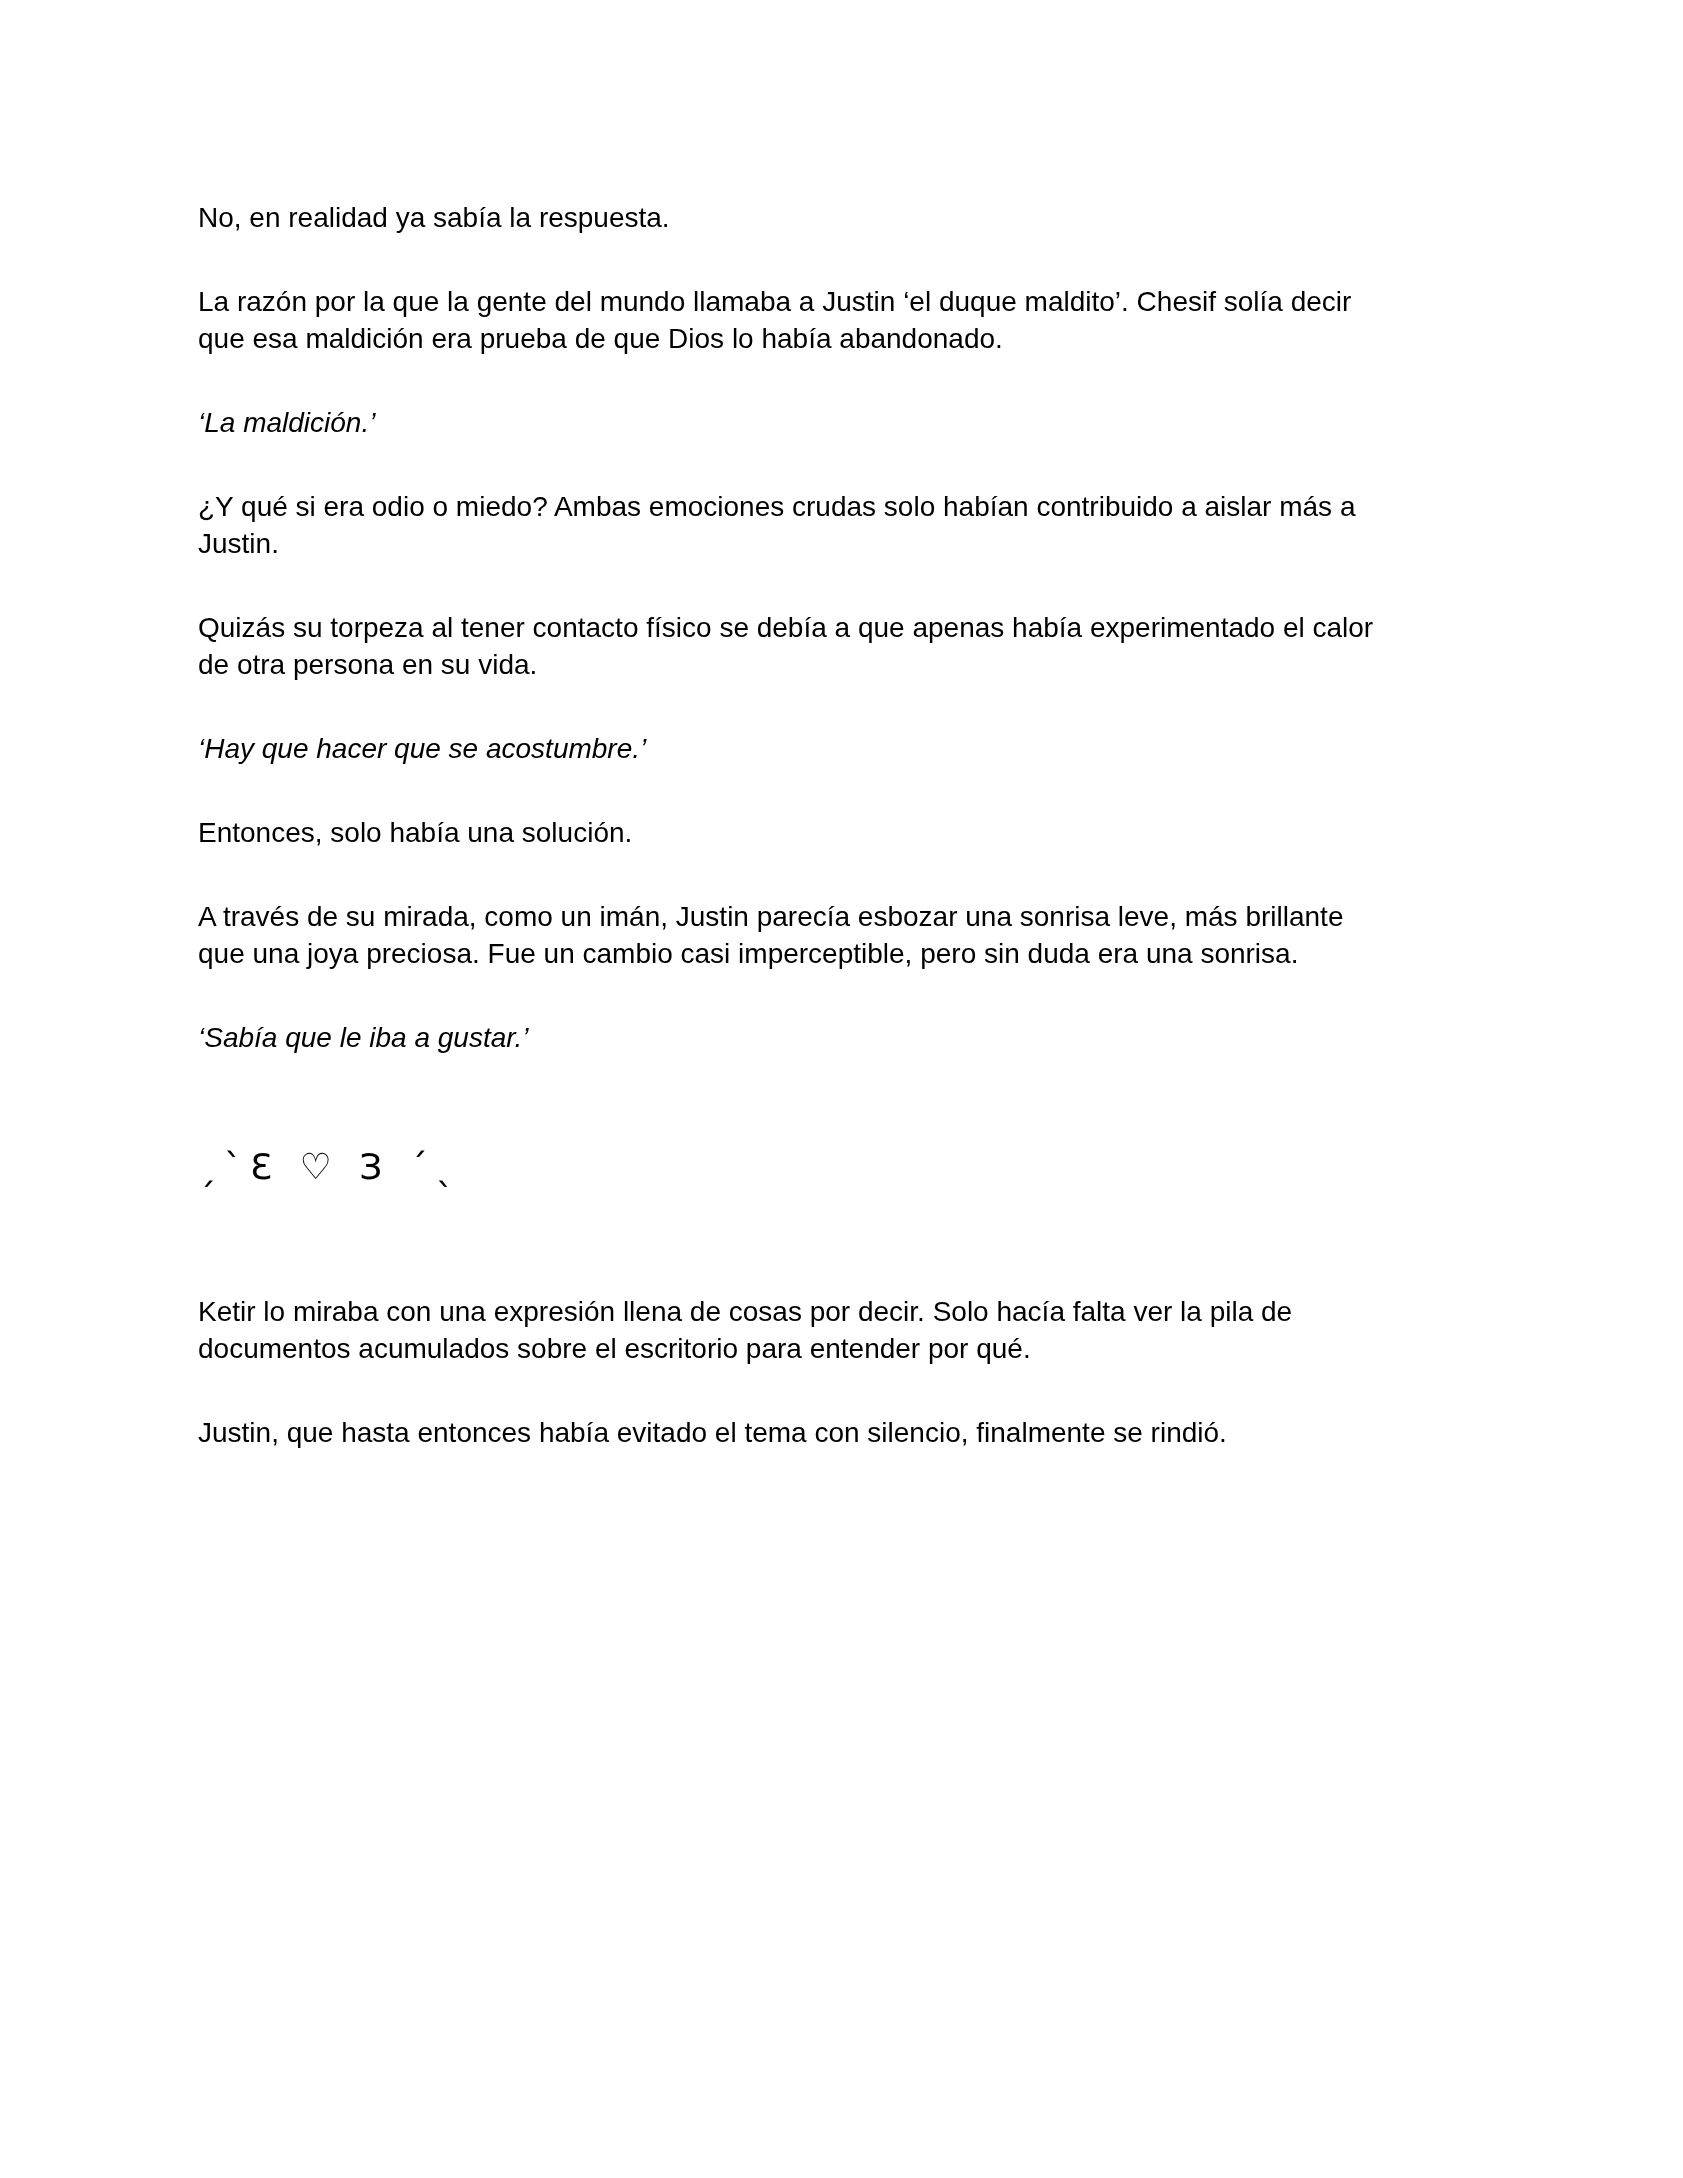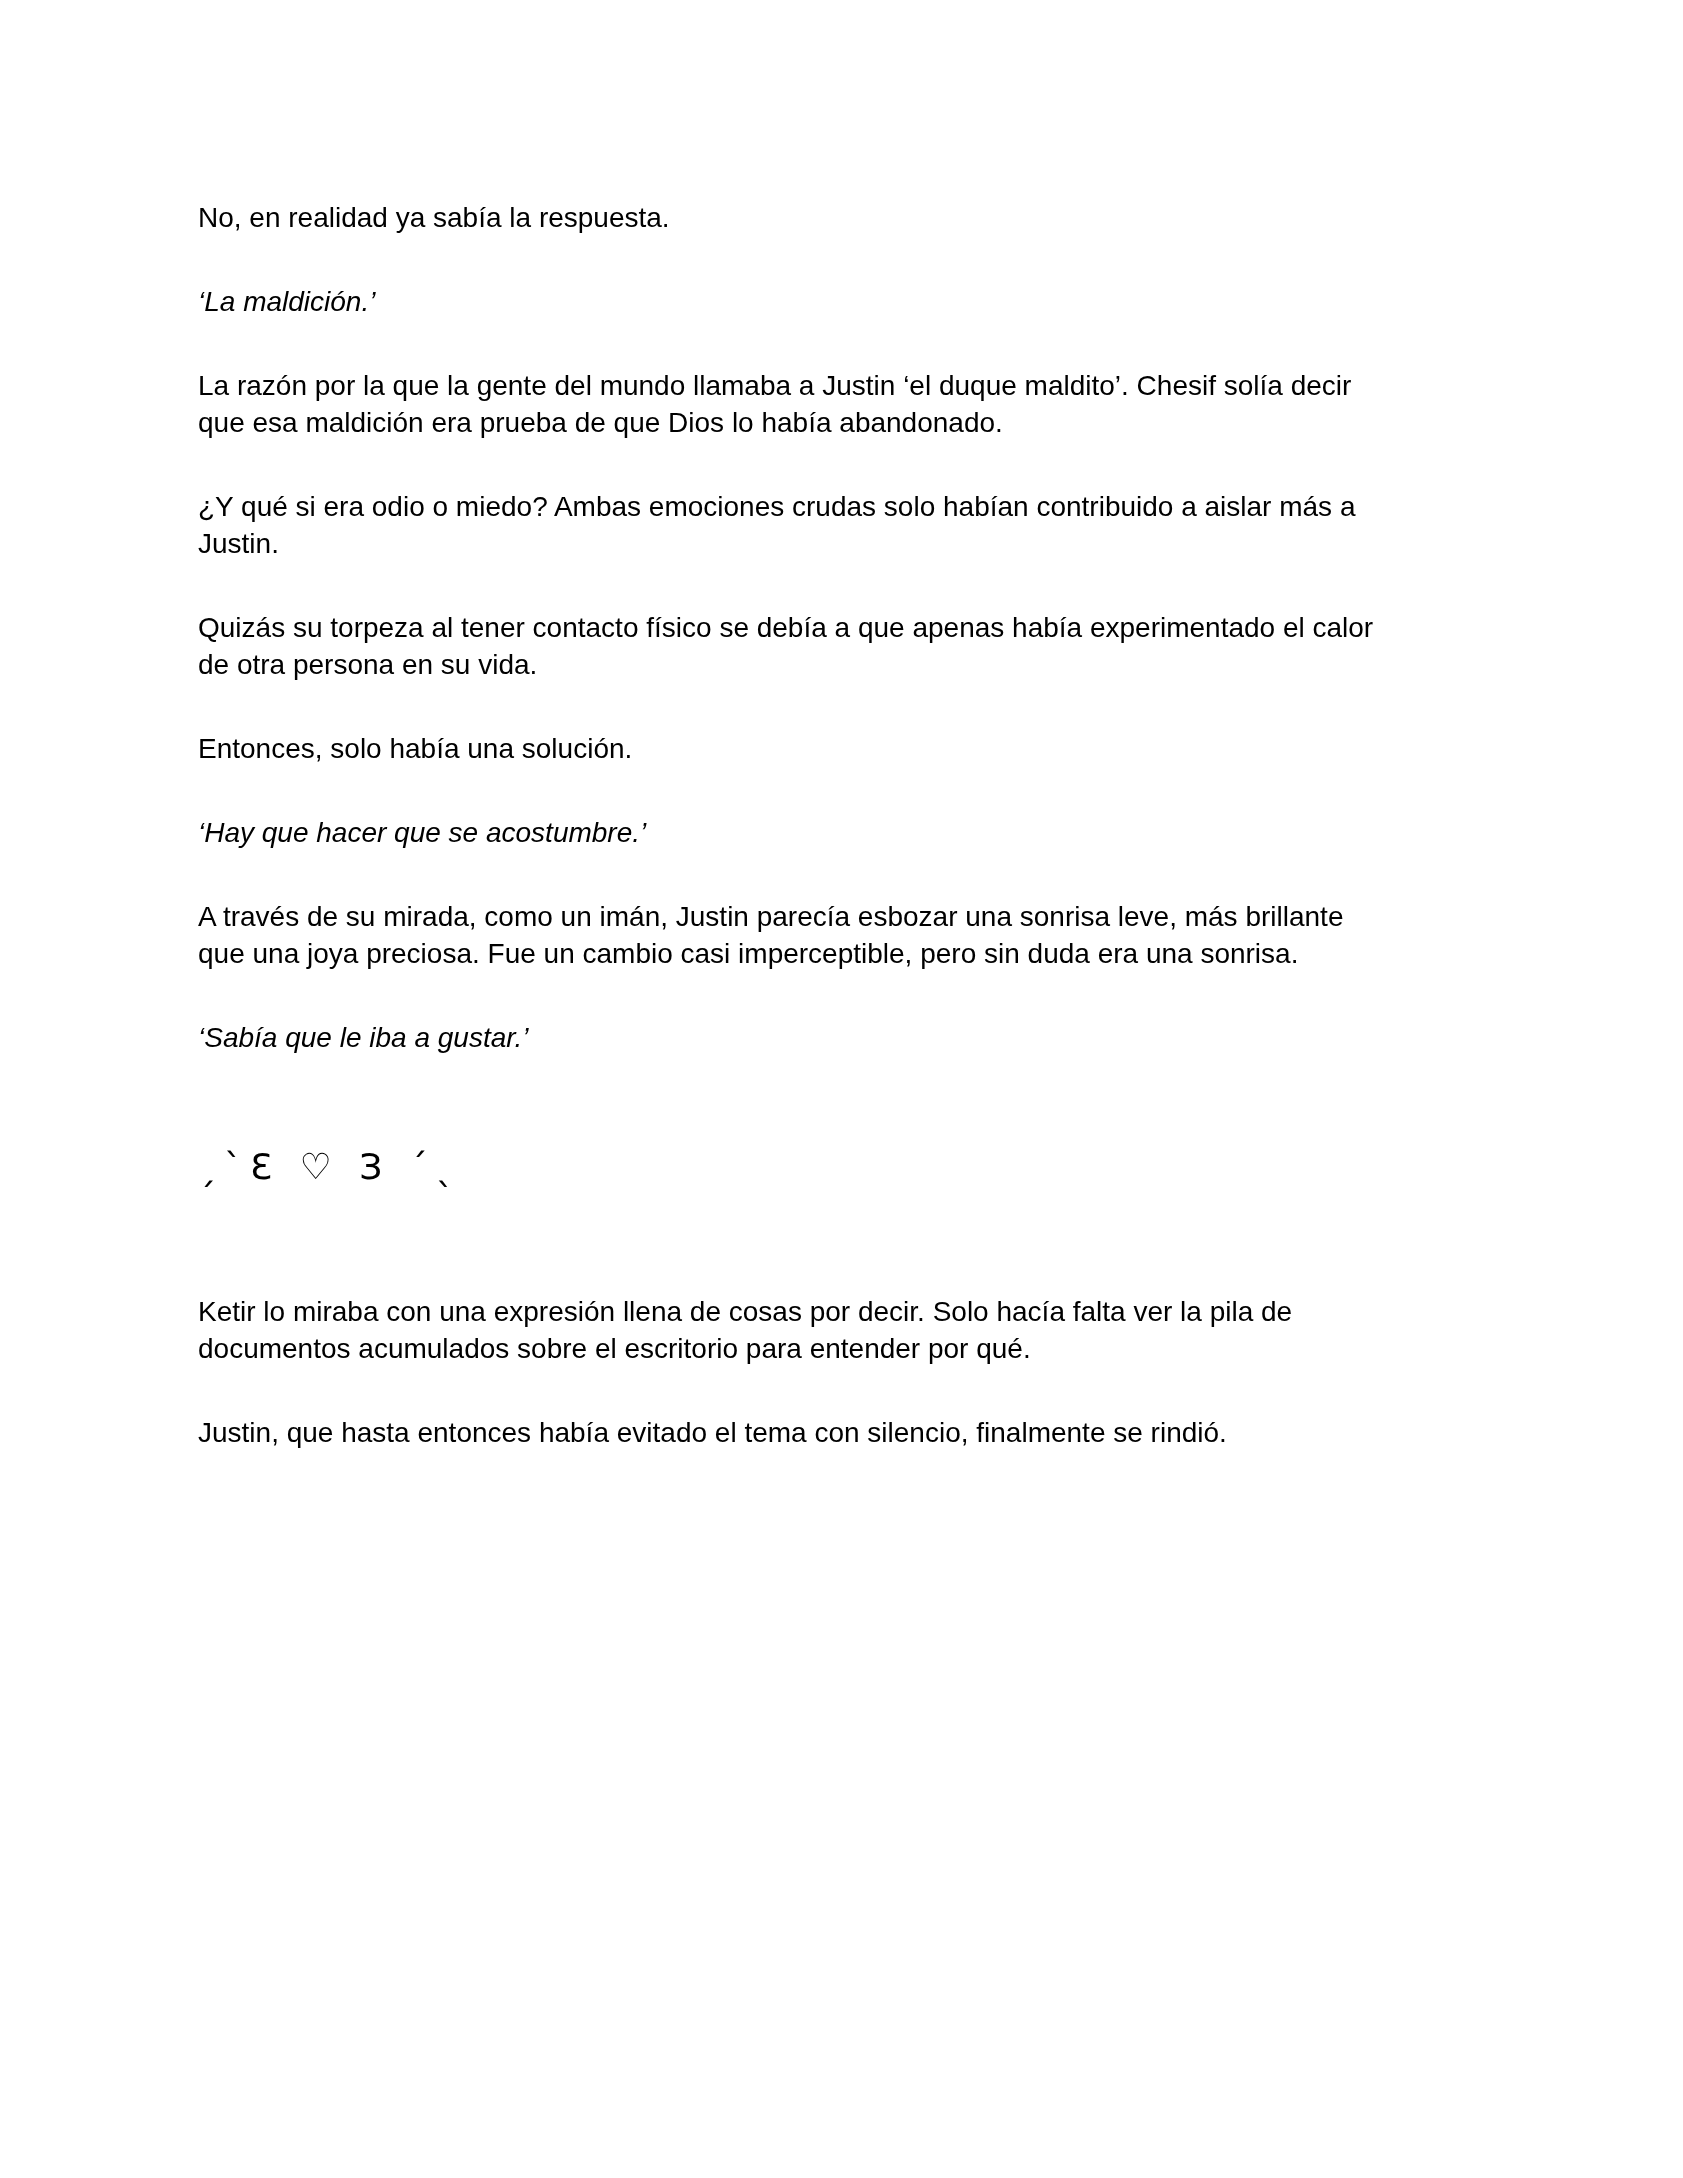--- a/index.html
+++ b/index.html
@@ -35,29 +35,29 @@
     padding: 41px 0 56px 0;
     margin: 0 0 47px 0;
   }
 </style>
 </head>
 <body>
 
 <div class="page">
   <div id="text-flow">
       <p class="para ">No, en realidad ya sabía la respuesta.</p>
-      <p class="para italic">‘La maldición.’</p>
       <p class="para ">La razón por la que la gente del mundo llamaba a Justin ‘el duque maldito’. Chesif solía decir
 que esa maldición era prueba de que Dios lo había abandonado.</p>
+      <p class="para italic">‘La maldición.’</p>
       <p class="para ">¿Y qué si era odio o miedo? Ambas emociones crudas solo habían contribuido a aislar más a
 Justin.</p>
       <p class="para ">Quizás su torpeza al tener contacto físico se debía a que apenas había experimentado el calor
 de otra persona en su vida.</p>
+      <p class="para italic">‘Hay que hacer que se acostumbre.’</p>
       <p class="para ">Entonces, solo había una solución.</p>
-      <p class="para italic">‘Hay que hacer que se acostumbre.’</p>
       <p class="para ">A través de su mirada, como un imán, Justin parecía esbozar una sonrisa leve, más brillante
 que una joya preciosa. Fue un cambio casi imperceptible, pero sin duda era una sonrisa.</p>
       <p class="para italic">‘Sabía que le iba a gustar.’</p>
       <p class="para divider">ˏ`Ɛ ♡ З ´ˎ</p>
       <p class="para ">Ketir lo miraba con una expresión llena de cosas por decir. Solo hacía falta ver la pila de
 documentos acumulados sobre el escritorio para entender por qué.</p>
       <p class="para ">Justin, que hasta entonces había evitado el tema con silencio, finalmente se rindió.</p>
     </div>
 </div>
 

